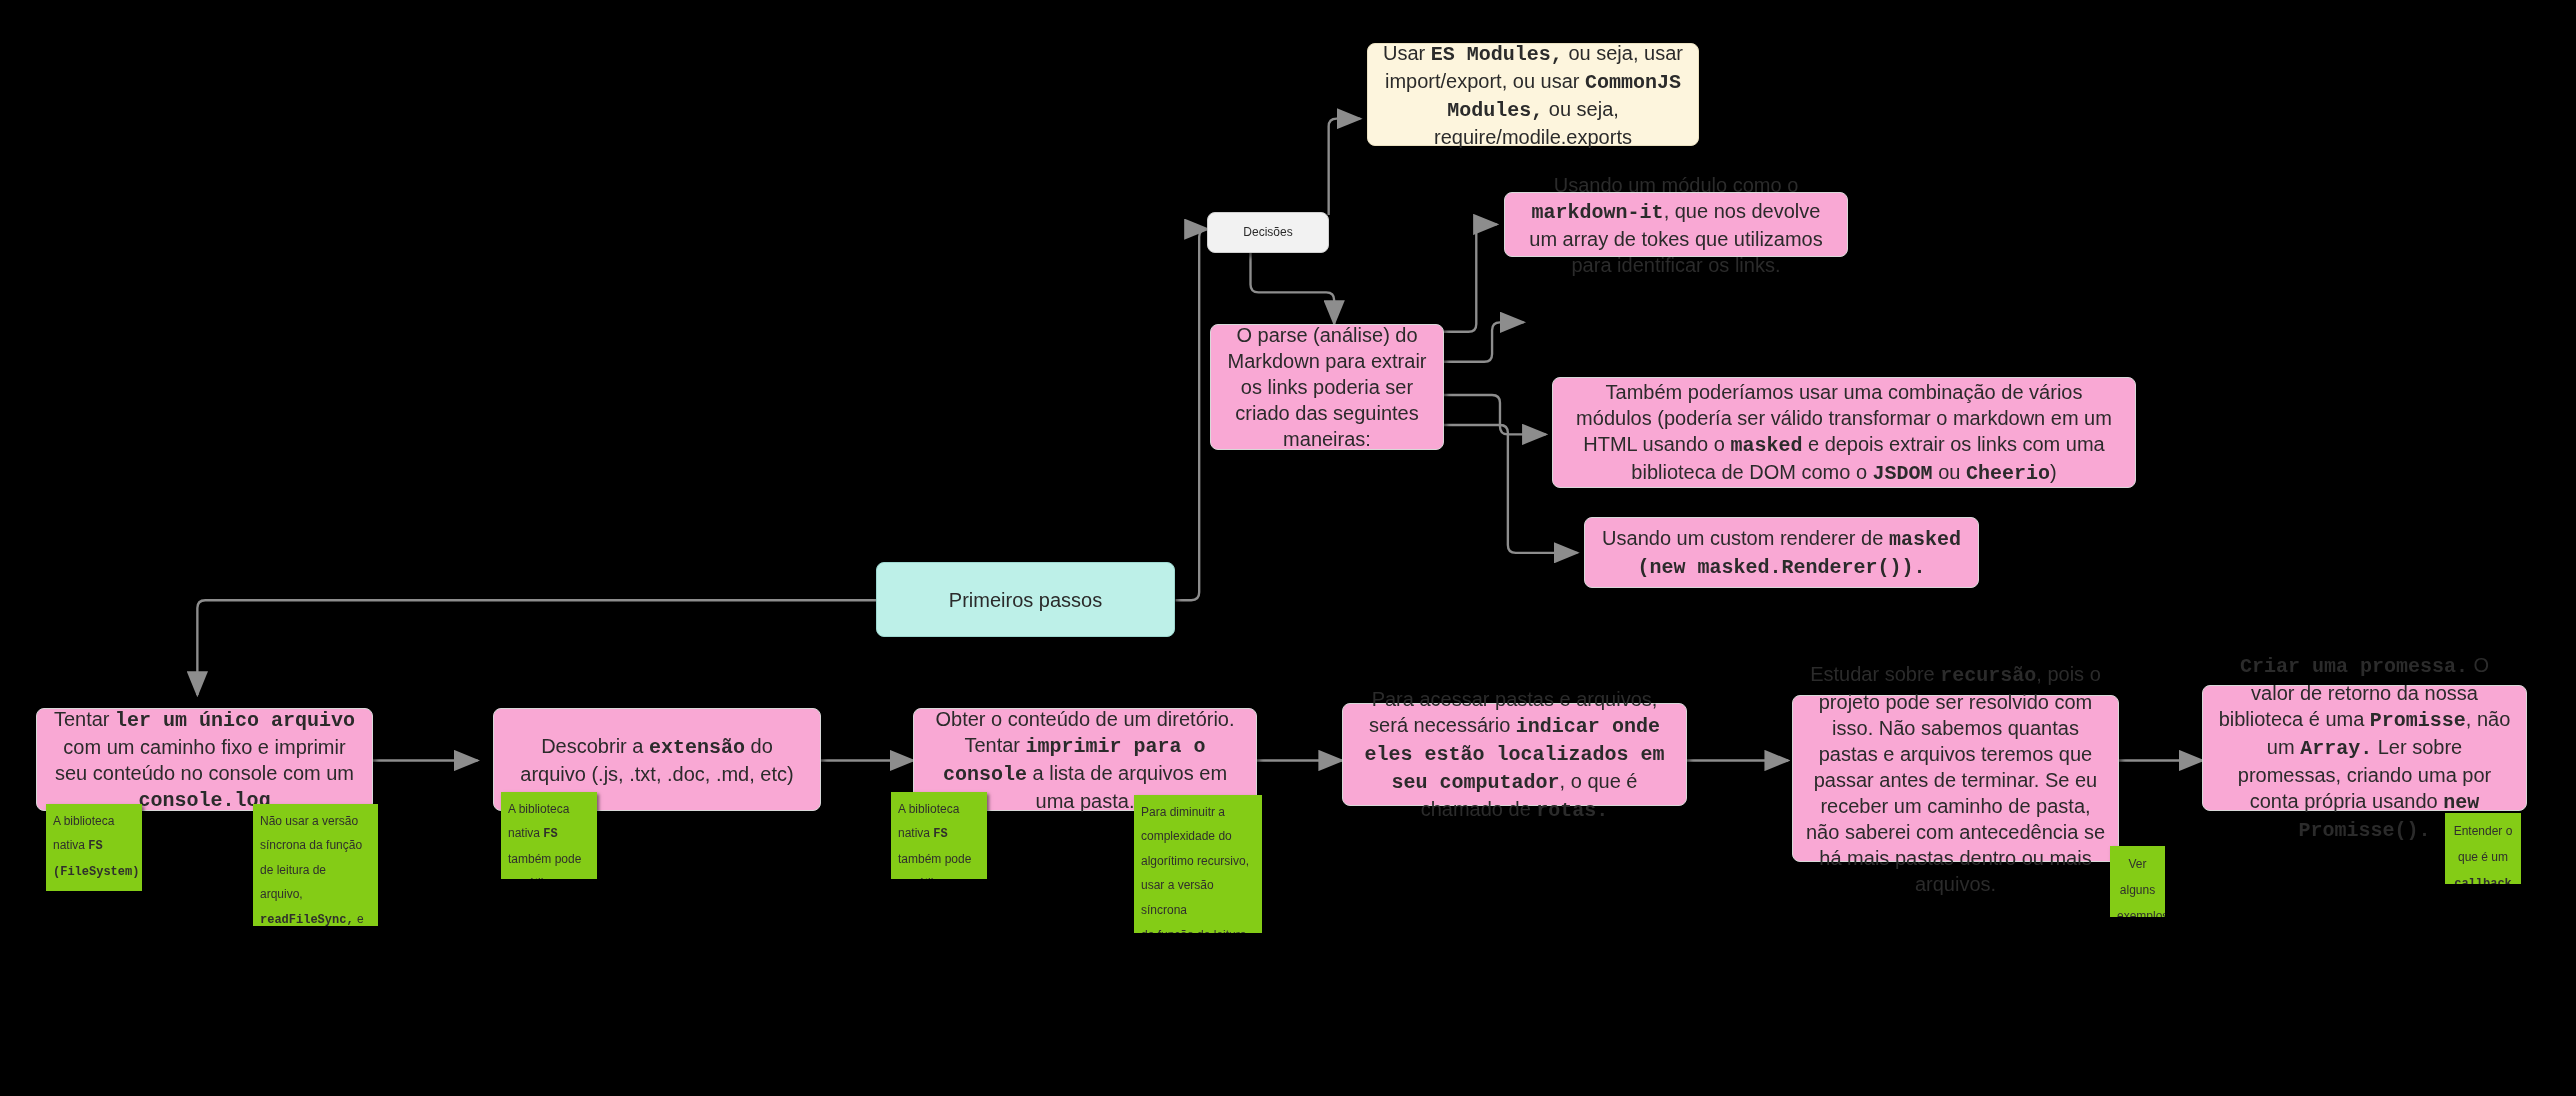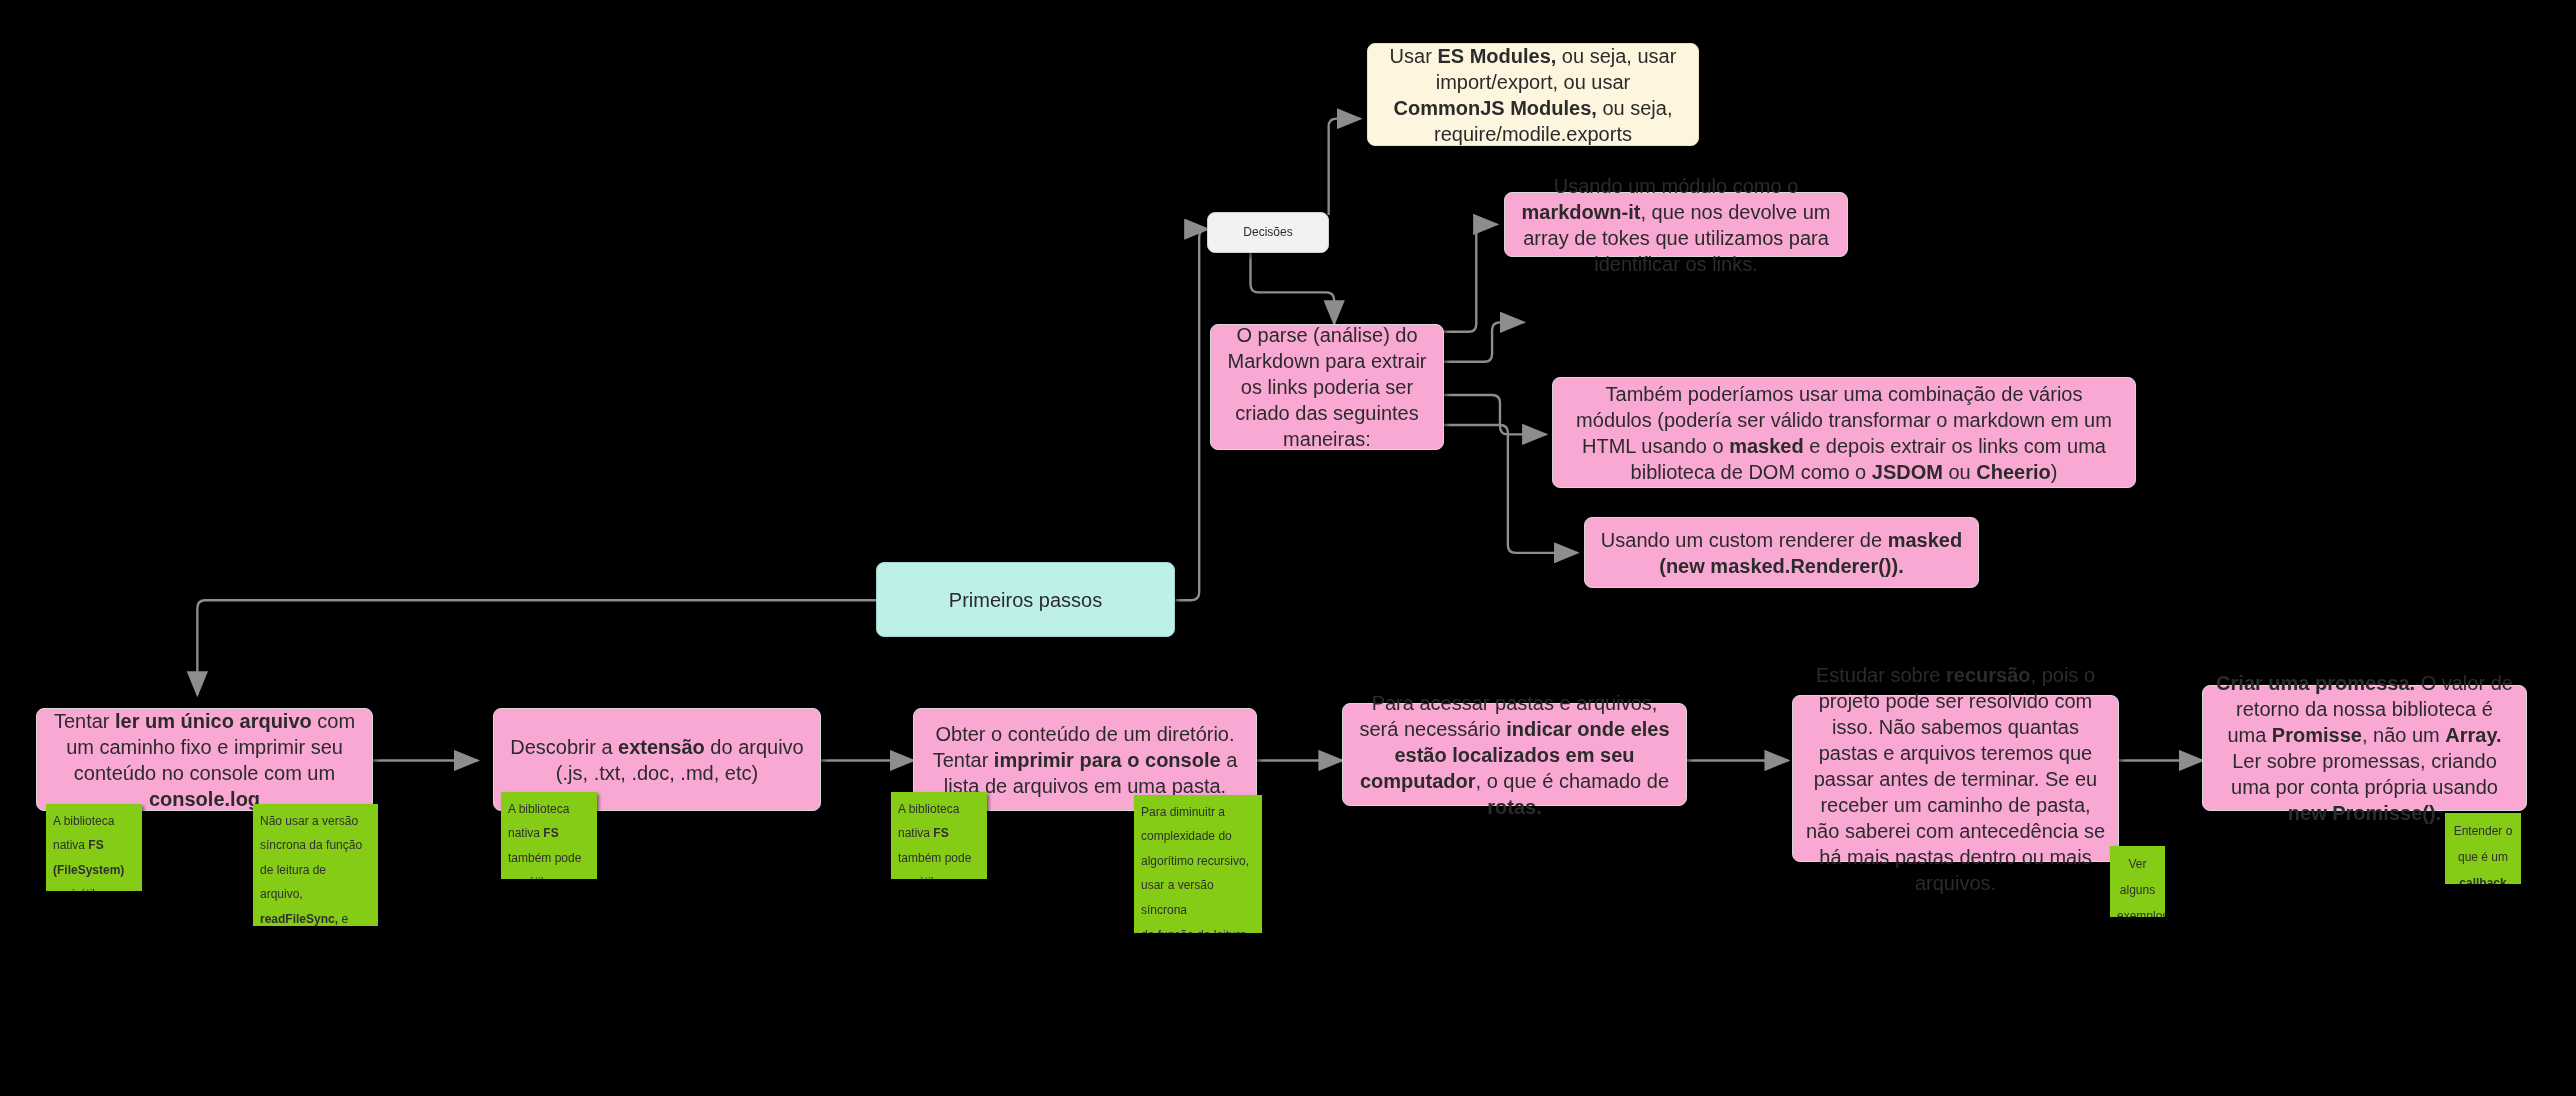--- a/index.html
+++ b/index.html
@@ -69,21 +69,21 @@
     color: #30302c;
     font-size: 12px;
     line-height: 2.05;
     padding: 4.7px 7px 4.7px 7px;
     text-align: left;
     box-shadow: 1.6px 2.4px 3.2px rgba(0,0,0,0.5);
     overflow: hidden;
   }
   .sticky.center { text-align: center; line-height: 2.2; }
   .sticky p { margin: 0; padding: 0; }
-  b { font-weight: bold; }
+  b { font-weight: bold; font-family: Liberation Mono, monospace; }
 </style>
 </head>
 <body>
 
 <div id="canvas">
 
   <svg class="edges" viewBox="0 0 3263 1389" xmlns="http://www.w3.org/2000/svg">
     <defs>
       <marker id="ah" markerWidth="11" markerHeight="9" refX="10" refY="4.5" orient="auto">
         <path d="M0,0 L11,4.5 L0,9 Z" fill="#8d8d8d"></path>

